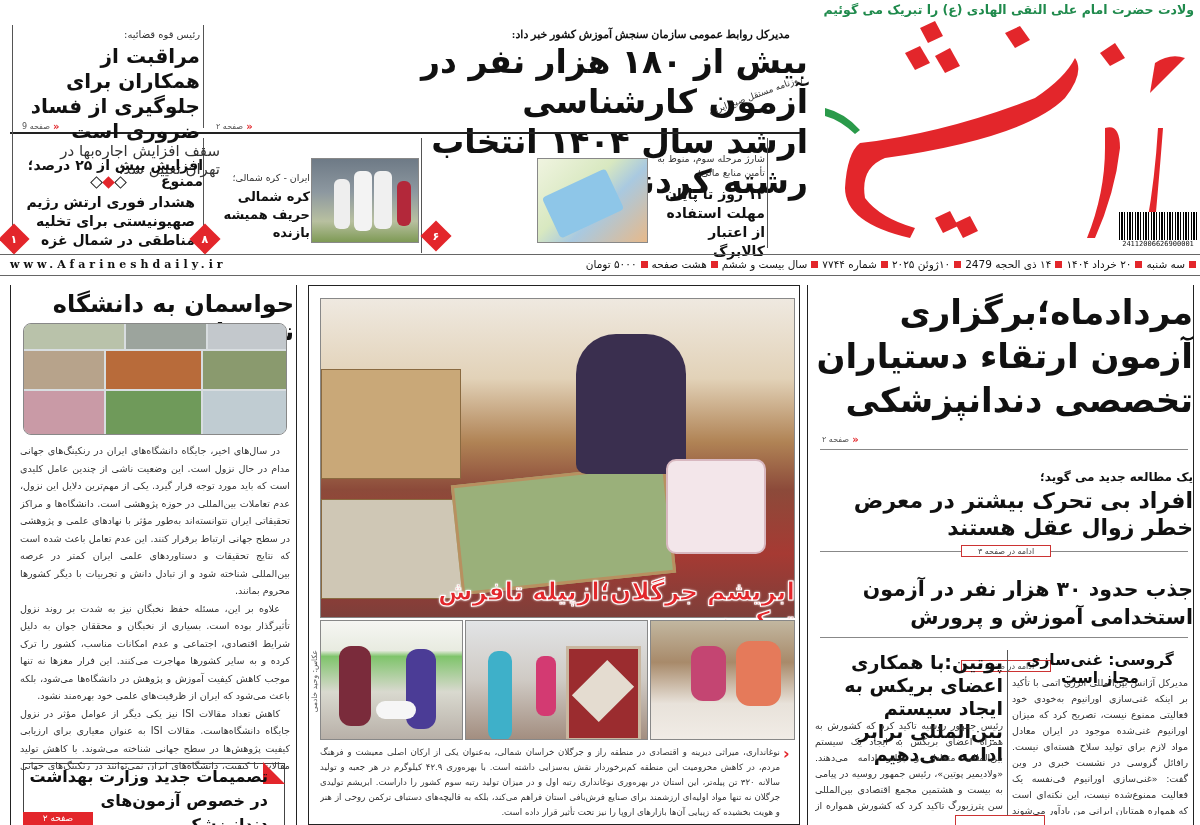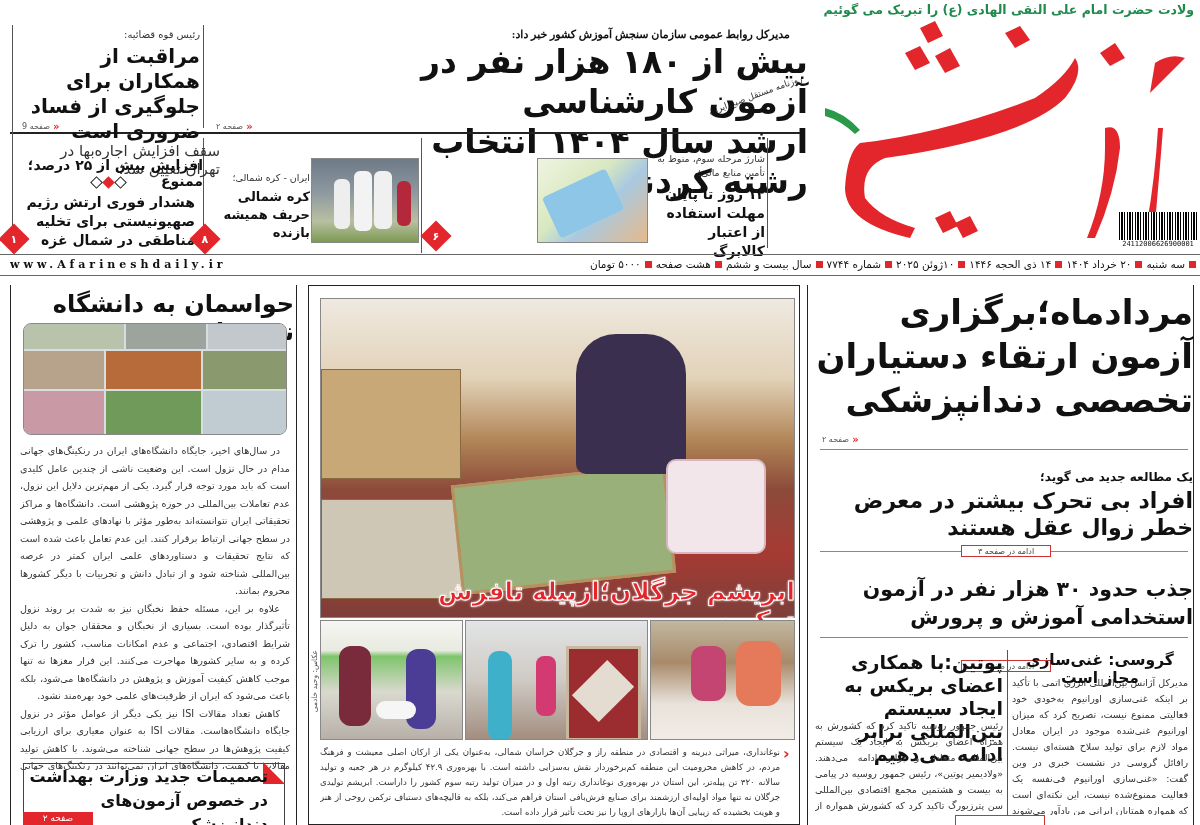--- a/index.html
+++ b/index.html
@@ -106,21 +106,21 @@
 <div class="vline" style="top:138px;left:767px;height:110px;"></div>
 
 <div class="hline" style="top:254px;left:0;width:1200px;background:#666;"></div>
 <div class="abs bold" style="top:258px;left:10px;font-size:11px;letter-spacing:4px;direction:ltr;font-family:'DejaVu Serif',serif;">www.Afarineshdaily.ir</div>
 <div class="abs" style="top:258px;right:4px;font-size:10.5px;display:flex;gap:4px;align-items:center;">
   <span style="width:7px;height:7px;background:#e3262b;display:inline-block"></span>
   <span>سه شنبه</span>
   <span style="width:7px;height:7px;background:#e3262b;display:inline-block"></span>
   <span>۲۰ خرداد ۱۴۰۴</span>
   <span style="width:7px;height:7px;background:#e3262b;display:inline-block"></span>
-  <span>۱۴ ذی الحجه ۱۴۴۶</span>
+  <span>۱۴ ذی الحجه 2479</span>
   <span style="width:7px;height:7px;background:#e3262b;display:inline-block"></span>
   <span>۱۰ژوئن ۲۰۲۵</span>
   <span style="width:7px;height:7px;background:#e3262b;display:inline-block"></span>
   <span>شماره ۷۷۴۴</span>
   <span style="width:7px;height:7px;background:#e3262b;display:inline-block"></span>
   <span>سال بیست و ششم</span>
   <span style="width:7px;height:7px;background:#e3262b;display:inline-block"></span>
   <span>هشت صفحه</span>
   <span style="width:7px;height:7px;background:#e3262b;display:inline-block"></span>
   <span>۵۰۰۰ تومان</span>

